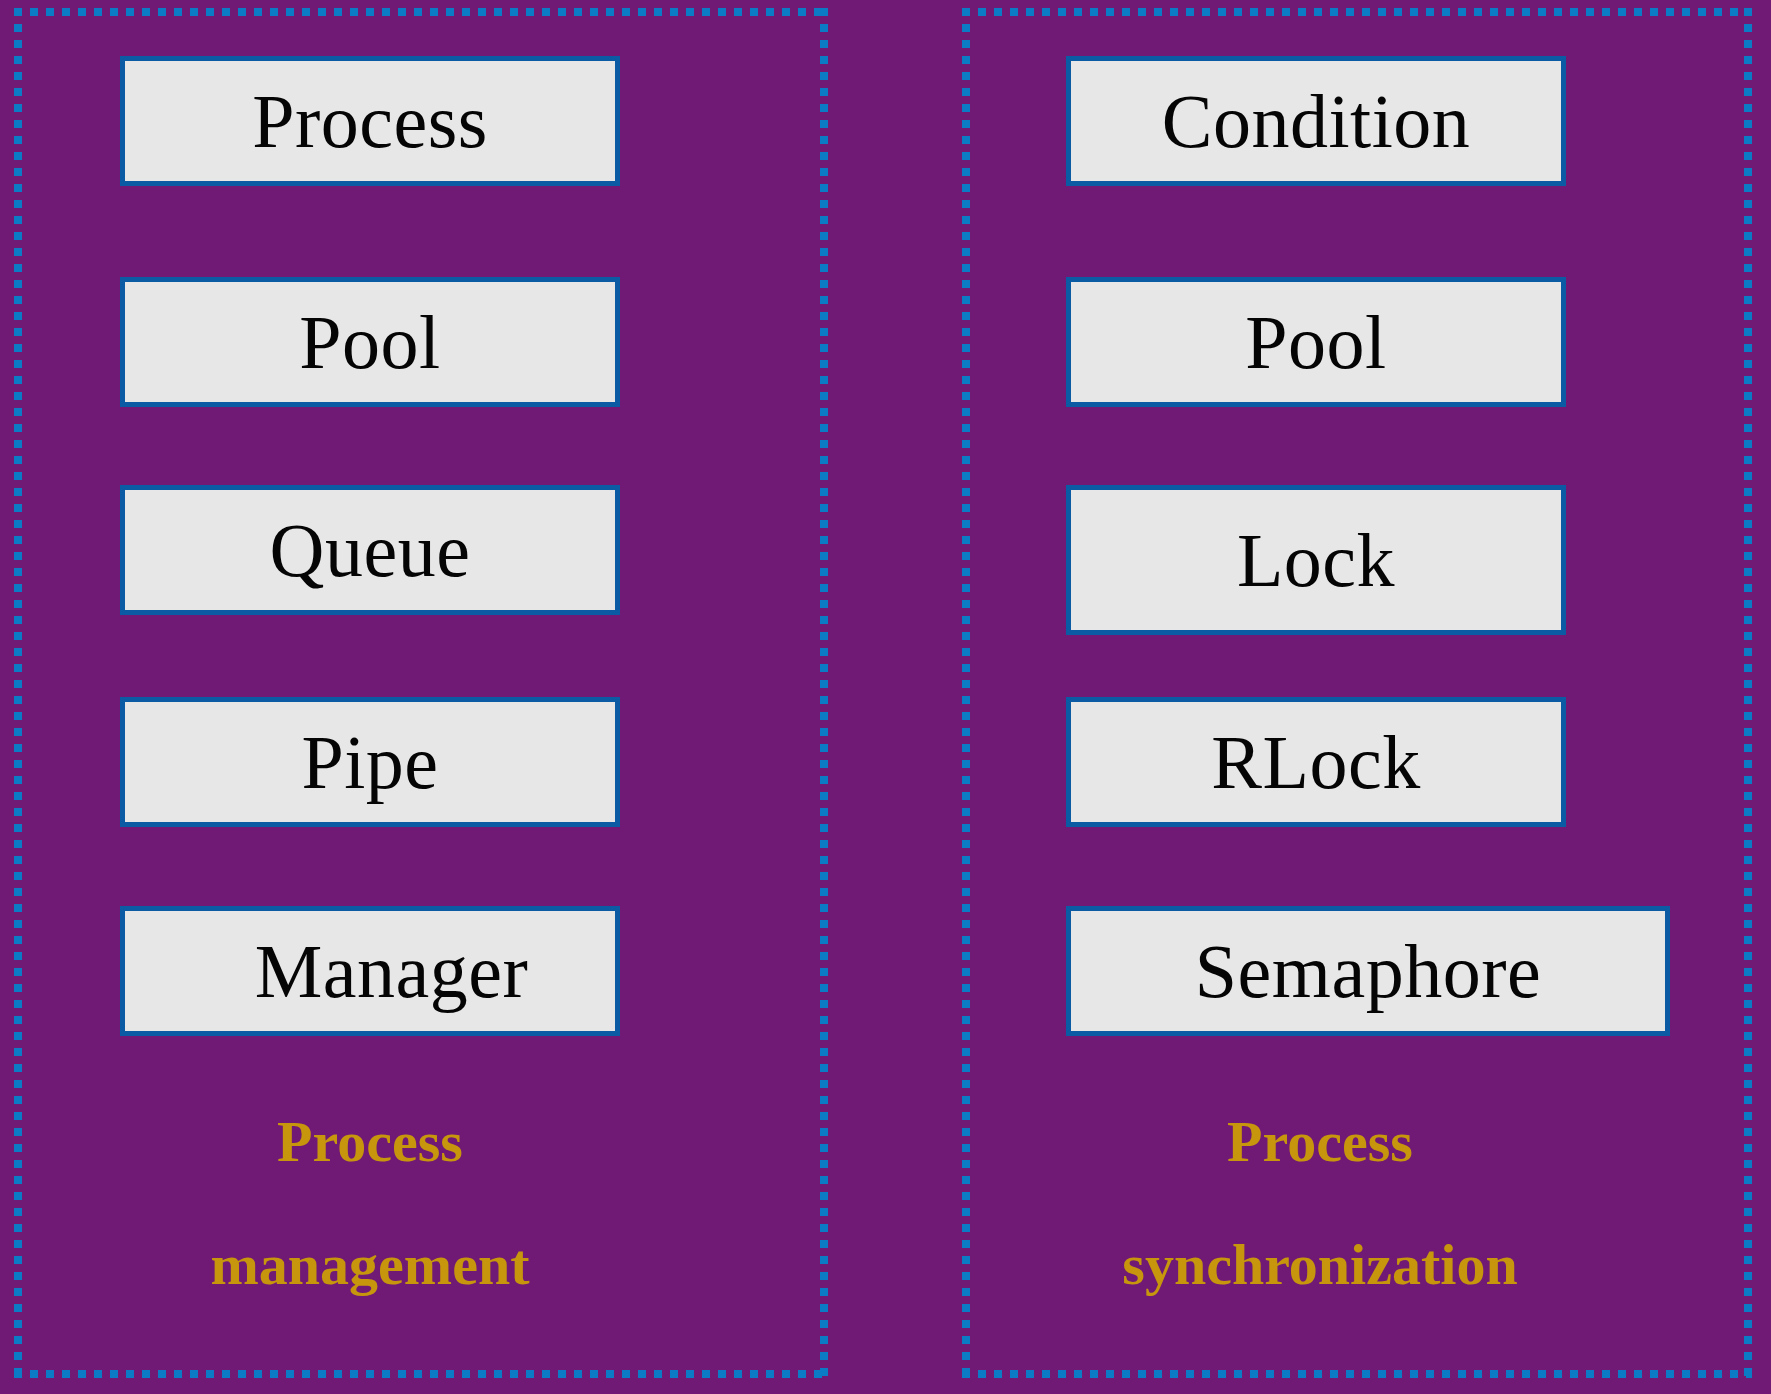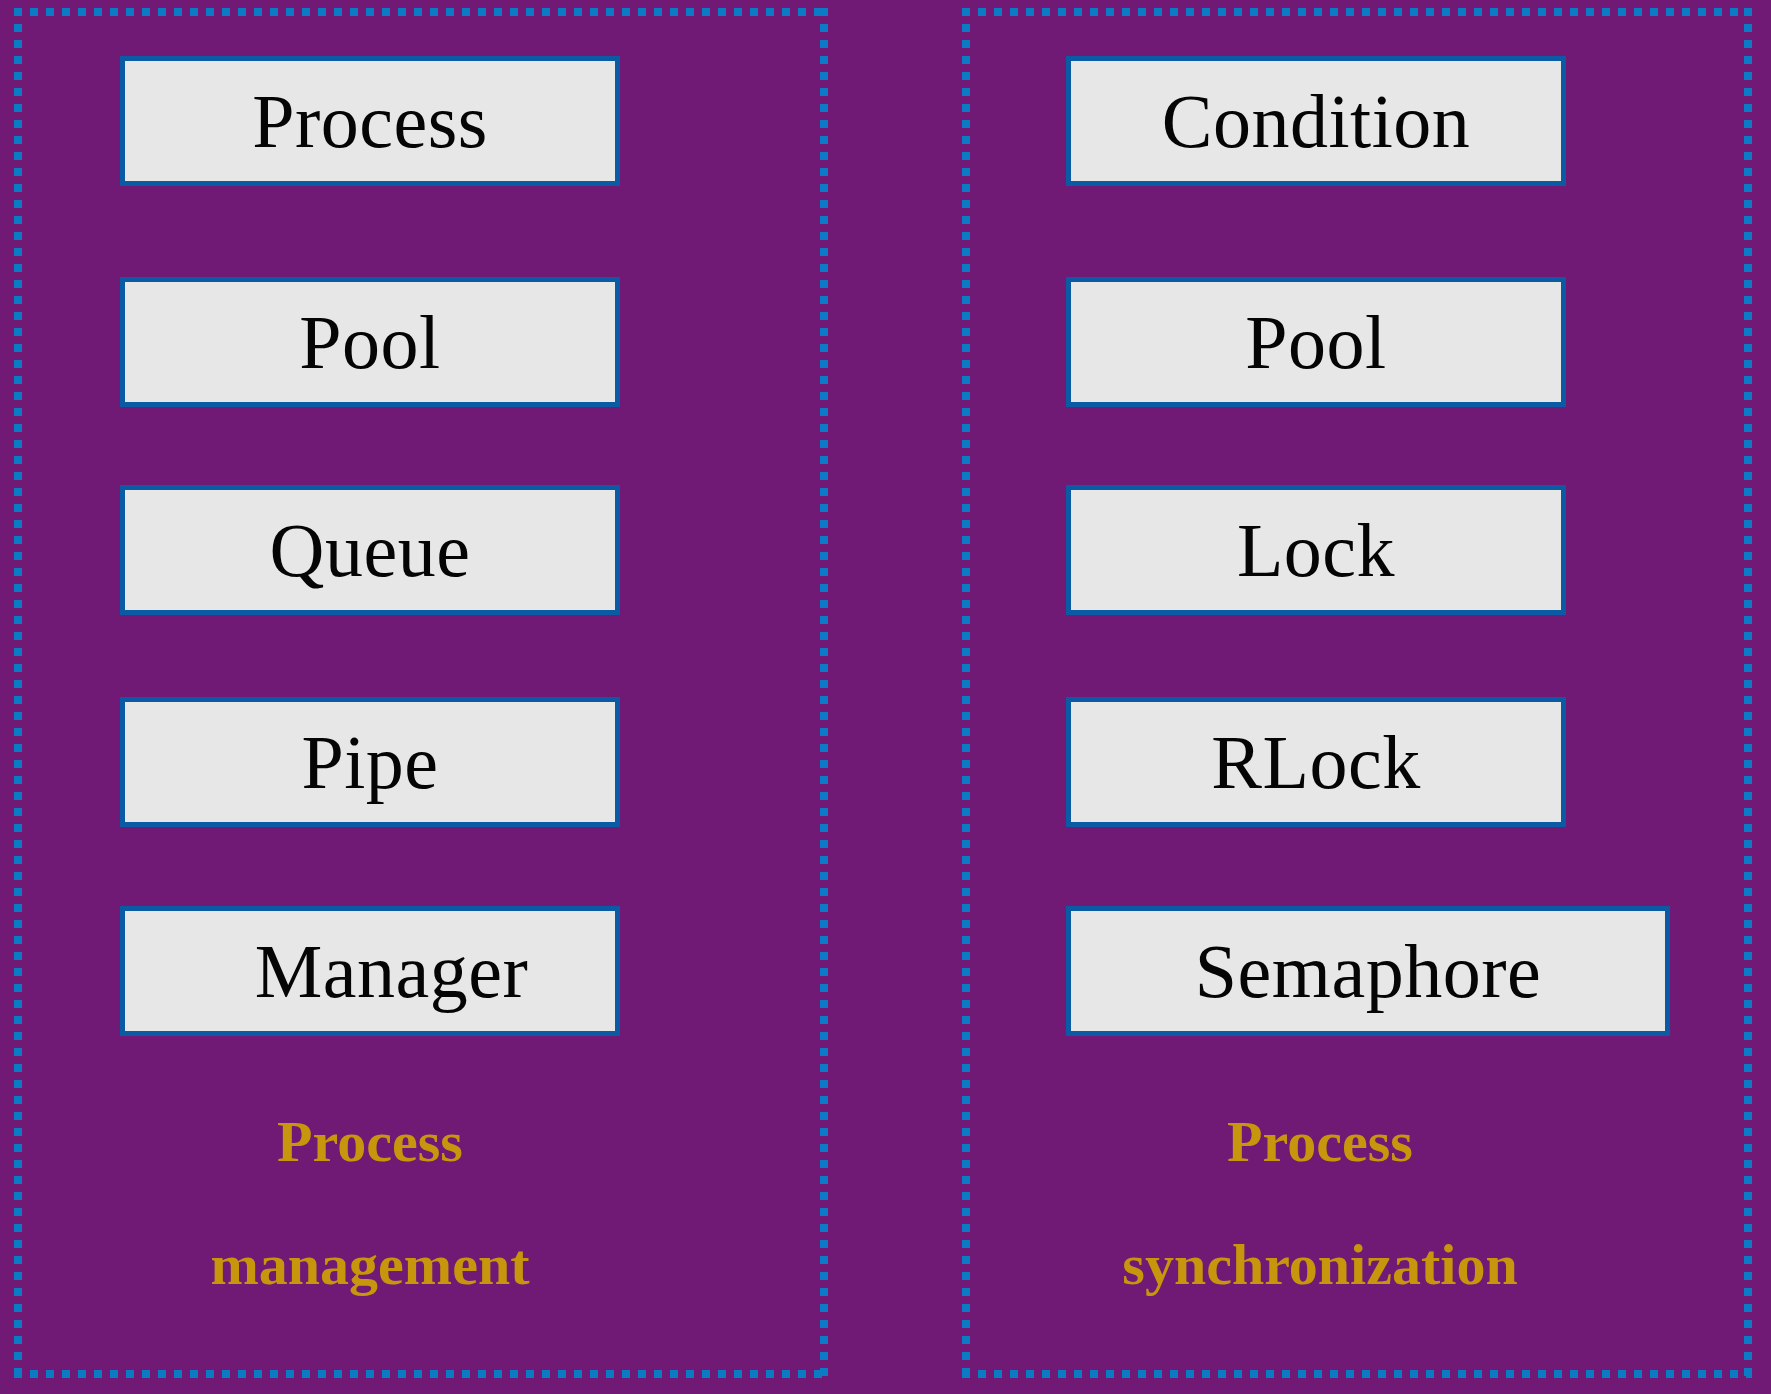--- a/index.html
+++ b/index.html
@@ -142,21 +142,21 @@
   </div>
 
   <div class="item-box" style="left:1066px; top:56px; width:500px; height:130px;">
     <span class="item-label">Condition</span>
   </div>
 
   <div class="item-box" style="left:1066px; top:277px; width:500px; height:130px;">
     <span class="item-label">Pool</span>
   </div>
 
-  <div class="item-box" style="left:1066px; top:485px; width:500px; height:130px;">
+  <div class="item-box" style="left:1066px; top:485px; width:500px; height:150px;">
     <span class="item-label">Lock</span>
   </div>
 
   <div class="item-box" style="left:1066px; top:697px; width:500px; height:130px;">
     <span class="item-label">RLock</span>
   </div>
 
   <div class="item-box" style="left:1066px; top:906px; width:604px; height:130px;">
     <span class="item-label">Semaphore</span>
   </div>

